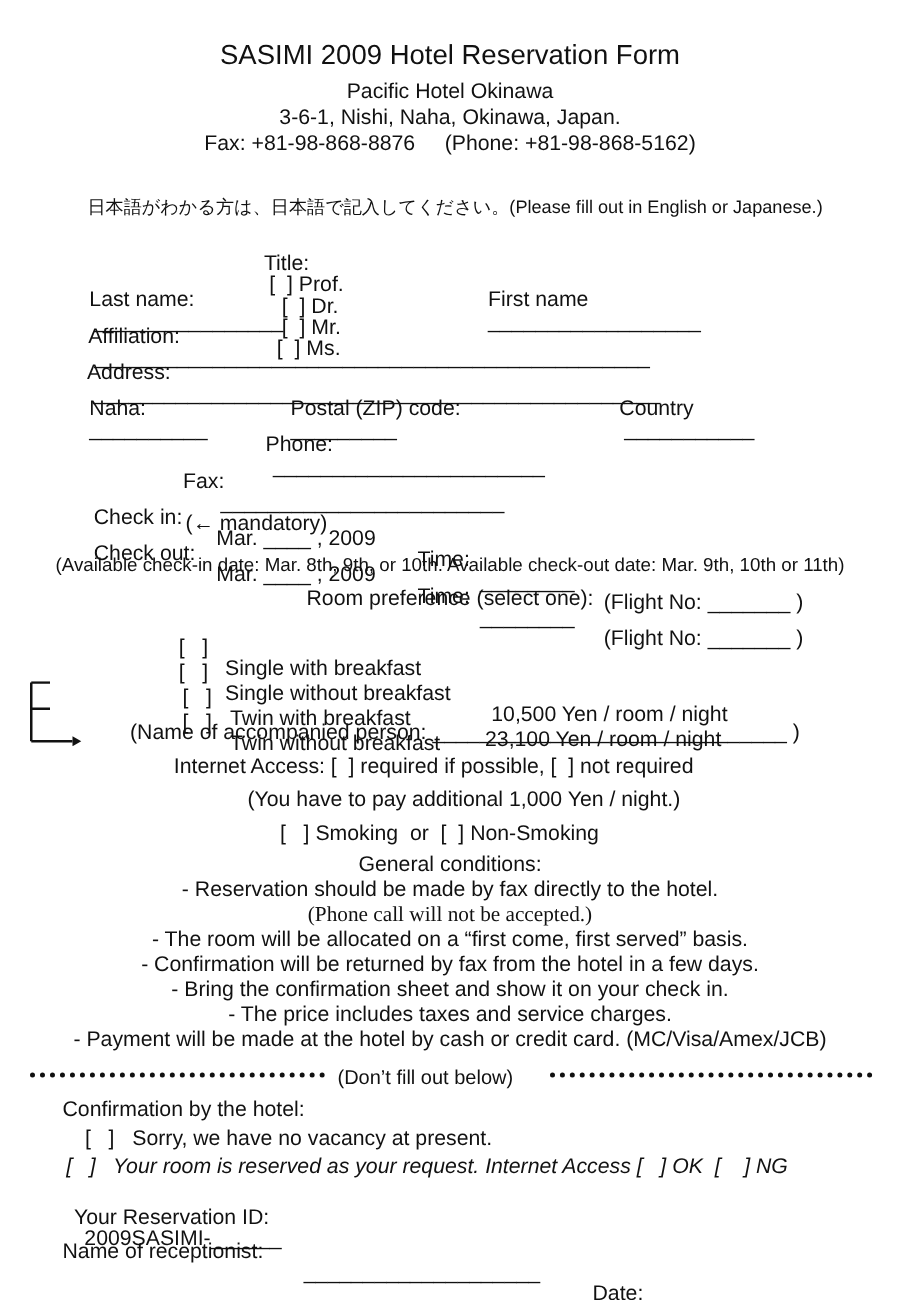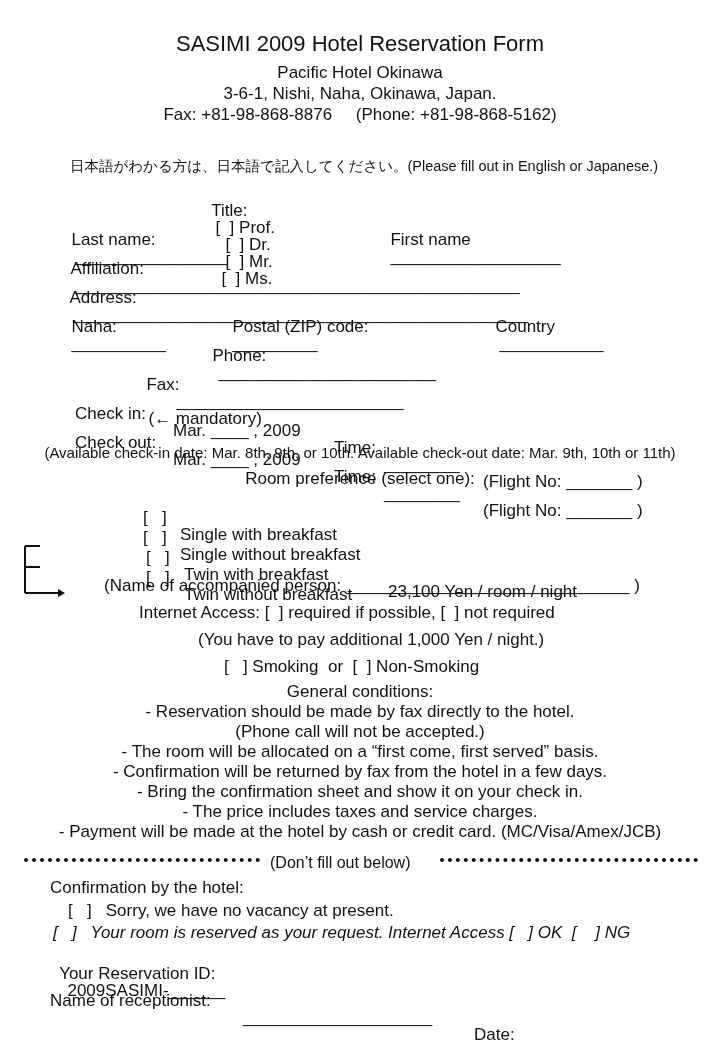--- a/index.html
+++ b/index.html
@@ -96,20 +96,21 @@
 
 <div class="ln c" style="top:470px;">Room preference (select one):</div>
 
 <div class="ln" style="top:492px; left:143px; width:480px;">
   <span class="seg" style="left:0">[   ]</span>
   <span class="seg" style="left:37px">Single with breakfast</span>
 </div>
 <div class="ln" style="top:512px; left:143px; width:480px;">
   <span class="seg" style="left:0">[   ]</span>
   <span class="seg" style="left:37px">Single without breakfast</span>
+  <span class="seg" style="left:250px">10,500 Yen / room / night</span>
 </div>
 <div class="ln" style="top:532px; left:146px; width:480px;">
   <span class="seg" style="left:0">[   ]</span>
   <span class="seg" style="left:38px">Twin with breakfast</span>
   <span class="seg" style="left:242px">23,100 Yen / room / night</span>
 </div>
 <div class="ln" style="top:552px; left:146px; width:480px;">
   <span class="seg" style="left:0">[   ]</span>
   <span class="seg" style="left:38px">Twin without breakfast</span>
 </div>
@@ -124,21 +125,21 @@
 
 <div class="ln" style="top:577px; left:104px;">(Name of accompanied person: ______________________________ )</div>
 
 <div class="ln" style="top:604px; left:139px;">Internet Access: [  ] required if possible, [  ] not required</div>
 <div class="ln" style="top:631px; left:198px;">(You have to pay additional 1,000 Yen / night.)</div>
 
 <div class="ln" style="top:658px; left:224px;">[   ] Smoking  or  [  ] Non-Smoking</div>
 
 <div class="ln c" style="top:683px;">General conditions:</div>
 <div class="ln c" style="top:703px;">- Reservation should be made by fax directly to the hotel.</div>
-<div class="ln c" style="top:723px;">(Phone call will not be accepted.)</div>
+<div class="ln c" style="top:723px;font-family:Liberation Serif, serif;">(Phone call will not be accepted.)</div>
 <div class="ln c" style="top:743px;">- The room will be allocated on a “first come, first served” basis.</div>
 <div class="ln c" style="top:763px;">- Confirmation will be returned by fax from the hotel in a few days.</div>
 <div class="ln c" style="top:783px;">- Bring the confirmation sheet and show it on your check in.</div>
 <div class="ln c" style="top:803px;">- The price includes taxes and service charges.</div>
 <div class="ln c" style="top:823px;">- Payment will be made at the hotel by cash or credit card. (MC/Visa/Amex/JCB)</div>
 
 <div class="dots" style="left:24px; width:236px;"></div>
 <div class="ln" style="top:855px; left:270px; font-size:16px;">(Don’t fill out below)</div>
 <div class="dots" style="left:440px; width:258px;"></div>
 

